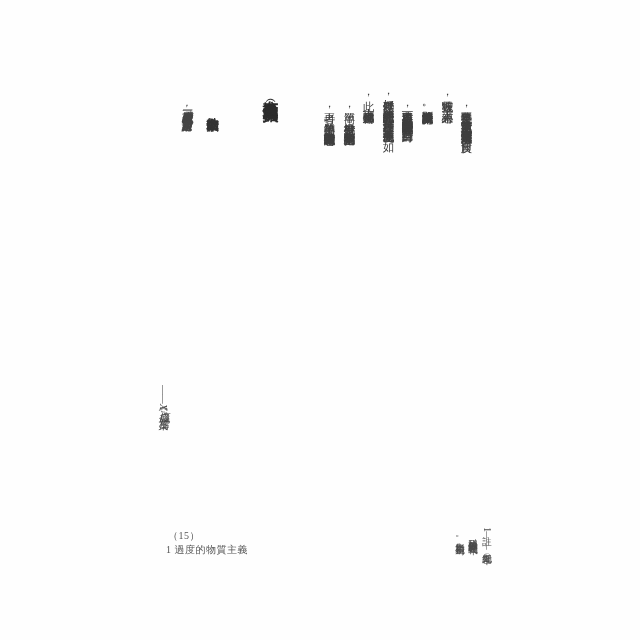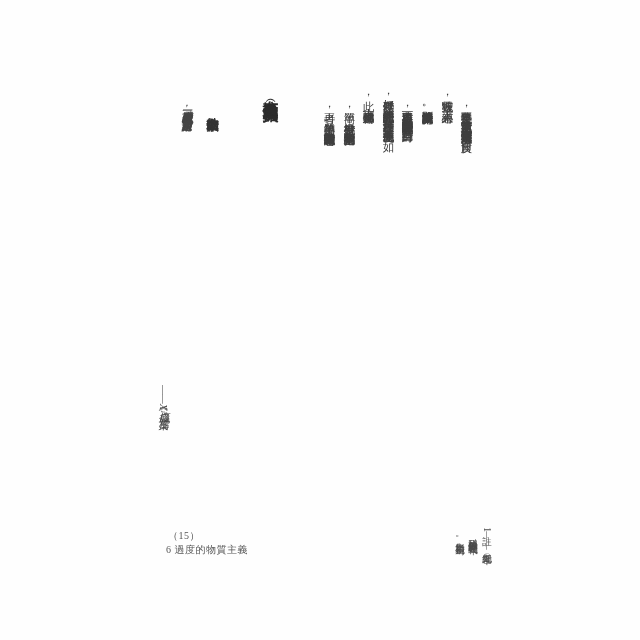--- a/index.html
+++ b/index.html
@@ -103,15 +103,15 @@
 
   <div class="vcol attribution" style="left:157px; top:385px;">
     <span>——摘自《X檔案》</span><span class="note-ref">1</span>
   </div>
 
   <div class="vcol footnote-col" style="left:480px; top:528px;">註1——二十世紀九〇</div>
   <div class="vcol footnote-col" style="left:466px; top:538px;">年代聞名世界的美國科</div>
   <div class="vcol footnote-col" style="left:453px; top:538px;">幻電視影集。</div>
 
   <div class="footer-line" style="left:168px; top:529px;">（15）</div>
-  <div class="footer-line" style="left:166px; top:543px;">6 過度的物質主義</div>
+  <div class="footer-line" style="left:166px; top:543px;">1 過度的物質主義</div>
 
 </div>
 
 </body></html>

